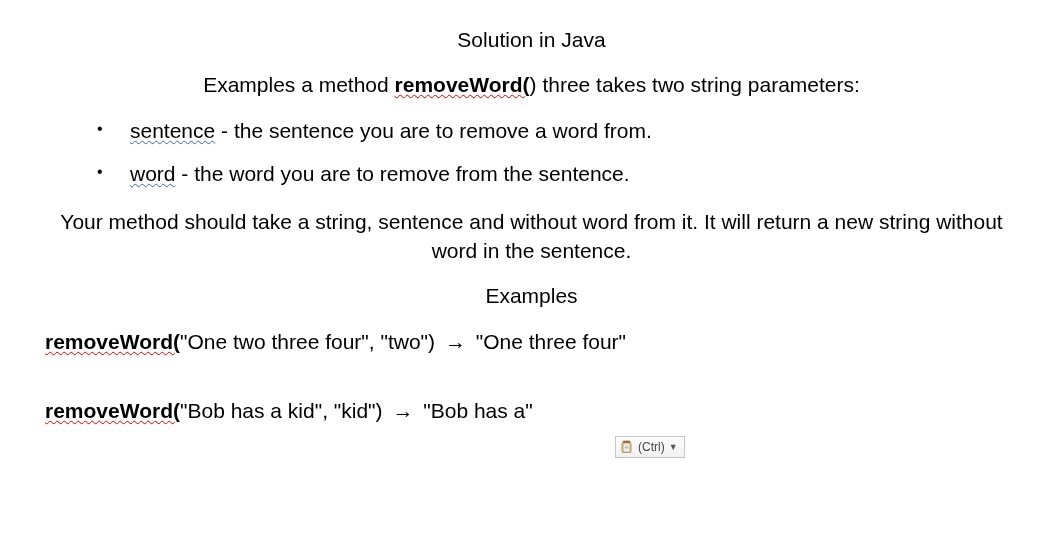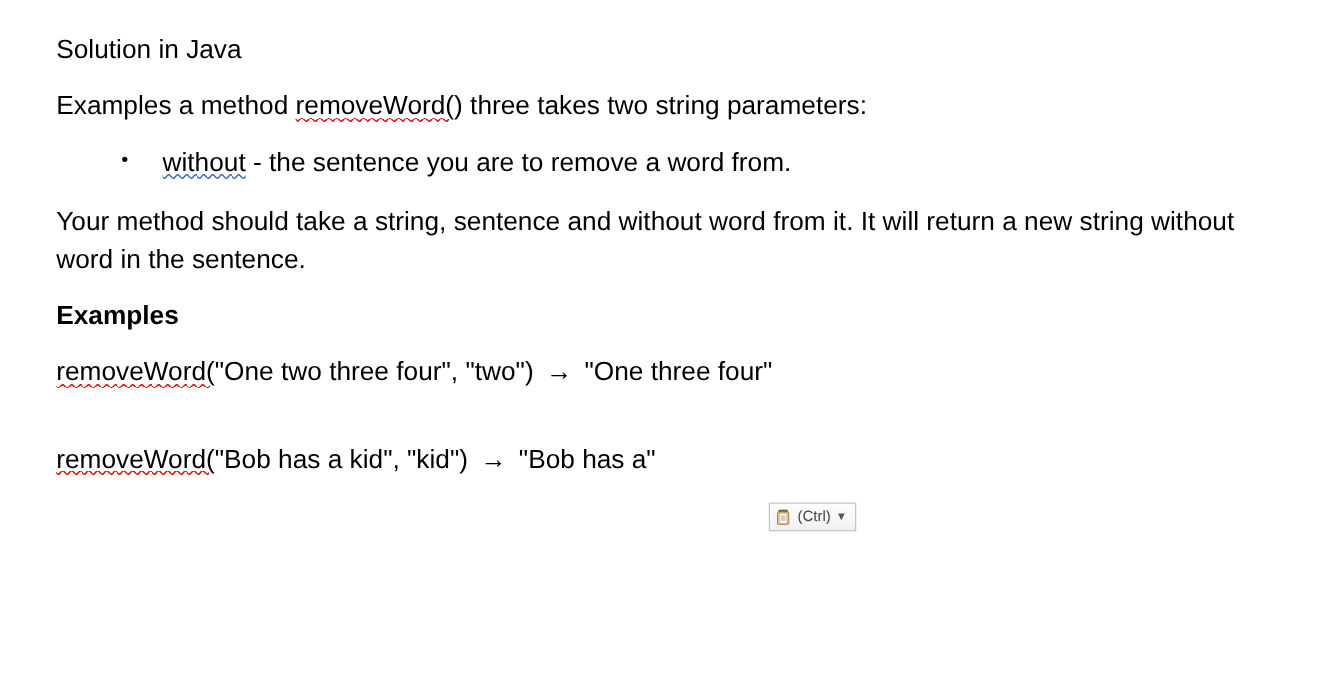--- a/index.html
+++ b/index.html
@@ -11,27 +11,29 @@
       font-family: Arial, Helvetica, sans-serif;
       font-size: 21px;
       color: #000;
       background: #fff;
       padding: 25px 45px;
       width: 1063px;
       line-height: 1.4;
     }
     .para {
       margin-bottom: 16px;
+      text-align: center;
     }
     .spell-error {
       text-decoration: underline;
       text-decoration-style: wavy;
       text-decoration-color: #d00;
       text-decoration-thickness: 1px;
       text-underline-offset: 2px;
+      font-weight: bold;
     }
     .grammar-error {
       text-decoration: underline;
       text-decoration-style: wavy;
       text-decoration-color: #3366cc;
       text-decoration-thickness: 1px;
       text-underline-offset: 2px;
       
       border-bottom: 1px wavy #3366cc;
     }
@@ -46,21 +48,21 @@
     }
     ul li::before {
       content: "•";
       position: absolute;
       left: 52px;
       top: 2px;
       font-size: 16px;
       color: #000;
     }
     .bold {
-      font-weight: bold;
+      font-weight: normal;
     }
     .example-line {
       margin-top: 16px;
       margin-bottom: 40px;
     }
     .example-line:last-of-type {
       margin-bottom: 8px;
     }
     .arrow {
       display: inline-block;
@@ -72,21 +74,21 @@
       align-items: center;
       border: 1px solid #c5c5c5;
       background: linear-gradient(to bottom, #fdfdfd, #f1f1f1);
       font-size: 12px;
       font-family: "Segoe UI", Arial, sans-serif;
       color: #444;
       padding: 2px 6px 2px 4px;
       cursor: pointer;
       user-select: none;
       margin-left: 570px;
-      margin-top: 16px;
+      margin-top: 6px;
     }
     .paste-widget .paste-icon {
       width: 14px;
       height: 14px;
       margin-right: 4px;
       display: inline-flex;
       align-items: center;
       justify-content: center;
     }
     .paste-widget .dropdown-caret {
@@ -101,21 +103,24 @@
 <div class="para">
   <span>Solution in Java</span>
 </div>
 
 <div class="para">
   <span>Examples a method </span><span class="spell-error">removeWord(</span><span>)</span><span> three takes two string parameters:</span>
 </div>
 
 <ul>
   <li>
-    <span class="grammar-error">without</span><span> - the sentence you are to remove a word from.</span>
+    <span class="grammar-error">sentence</span><span> - the sentence you are to remove a word from.</span>
+  </li>
+  <li>
+    <span class="grammar-error">word</span><span> - the word you are to remove from the sentence.</span>
   </li>
 </ul>
 
 <div class="para">
   <span>Your method should take a string, sentence and without word from it. It will return a new string without word in the sentence.</span>
 </div>
 
 <div class="para bold">
   <span>Examples</span>
 </div>

